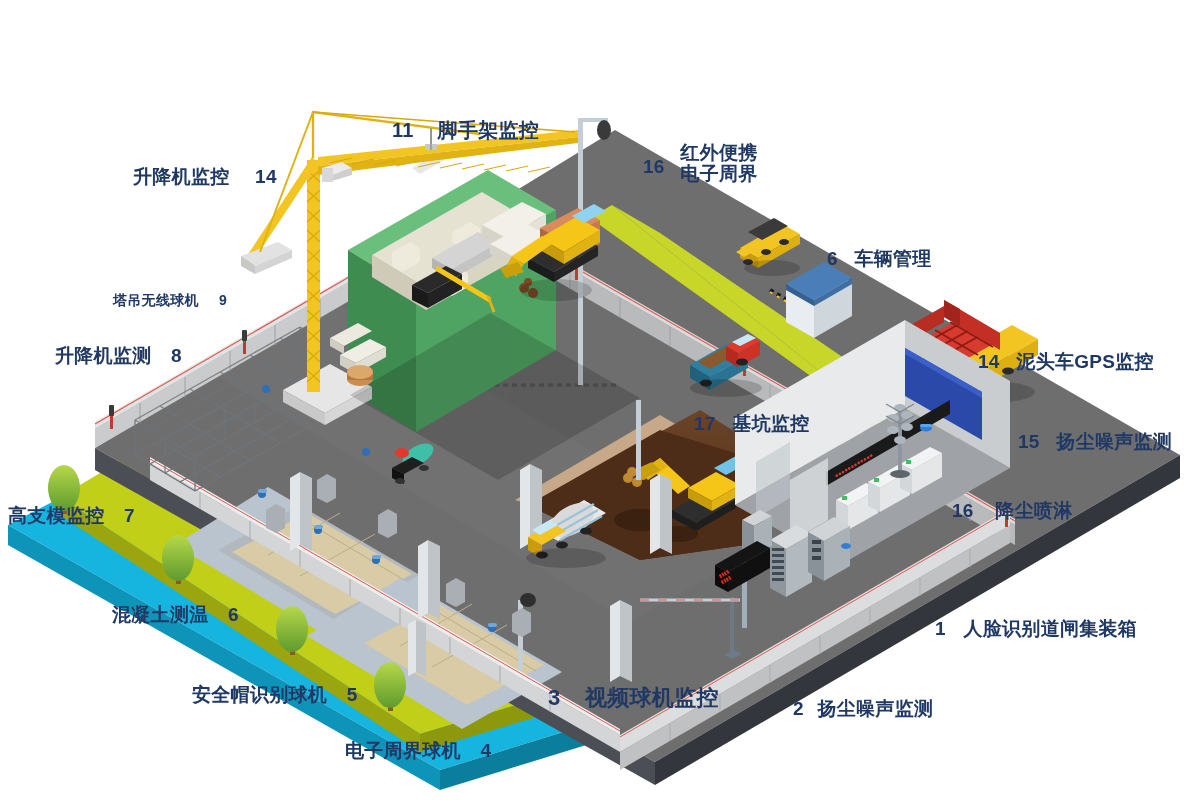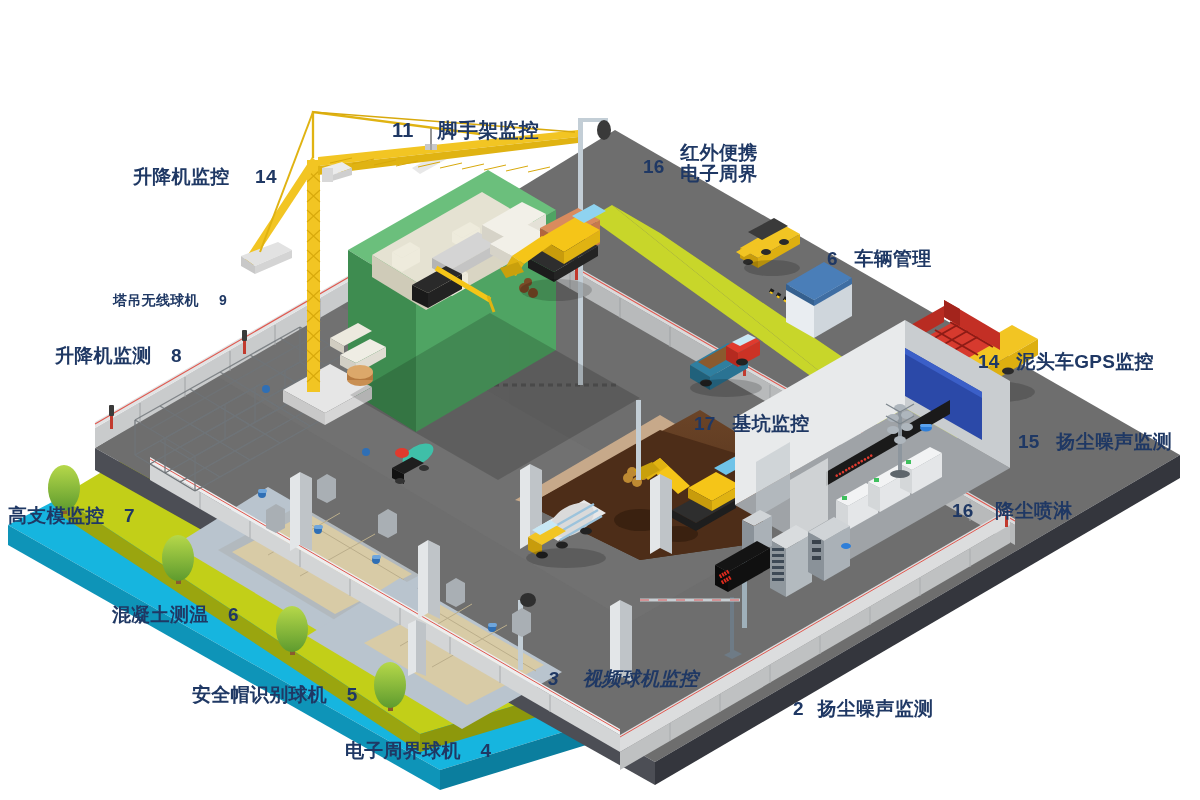--- a/index.html
+++ b/index.html
@@ -660,27 +660,31 @@
         <ellipse cx="390" cy="685" rx="16" ry="23" fill="url(#gTreeA)"></ellipse>
       </g>
     </g>
 
     <g opacity="0.16" fill="#000">
       <polygon points="350,395 490,313 640,398 498,480"></polygon>
       <ellipse cx="556" cy="290" rx="36" ry="11"></ellipse>
     </g>
   </svg>
 
+  <div class="label" style="left:935px;top:618px;font-size:19px;">
+    <span class="num">1</span>
+    <span class="lbl-txt" style="margin-left:12px;">人脸识别道闸集装箱</span>
+  </div>
 
   <div class="label" style="left:793px;top:698px;font-size:19px;">
     <span class="num">2</span>
     <span class="lbl-txt" style="margin-left:8px;">扬尘噪声监测</span>
   </div>
 
-  <div class="label" style="left:548px;top:668px;font-size:19px;font-style:italic;">
+  <div class="label" style="left:548px;top:686px;font-size:22px;">
     <span class="num">3</span>
     <span class="lbl-txt" style="margin-left:18px;">视频球机监控</span>
   </div>
 
   <div class="label" style="left:345px;top:740px;font-size:19px;">
     <span class="lbl-txt">电子周界球机</span>
     <span class="num" style="margin-left:14px;">4</span>
   </div>
 
   <div class="label" style="left:192px;top:684px;font-size:19px;">

